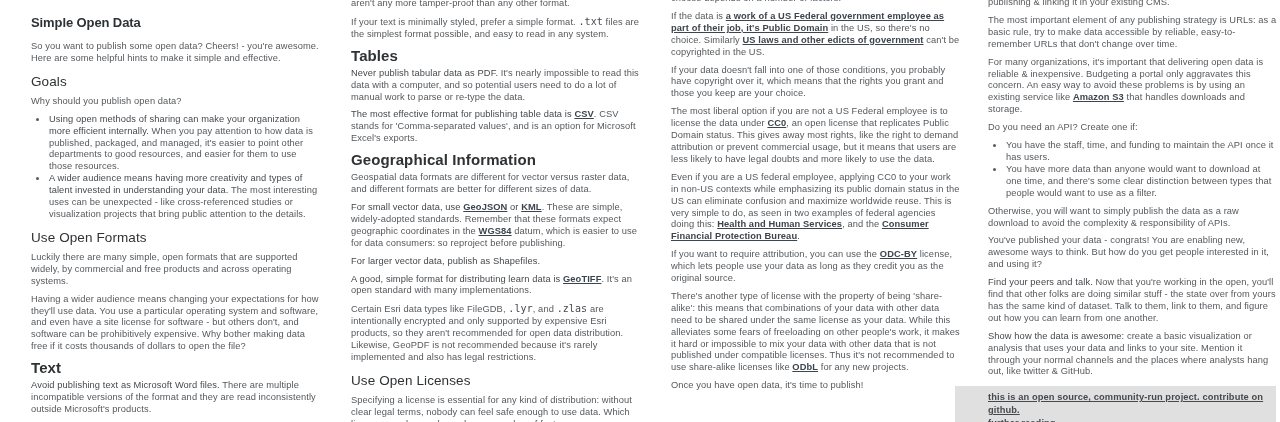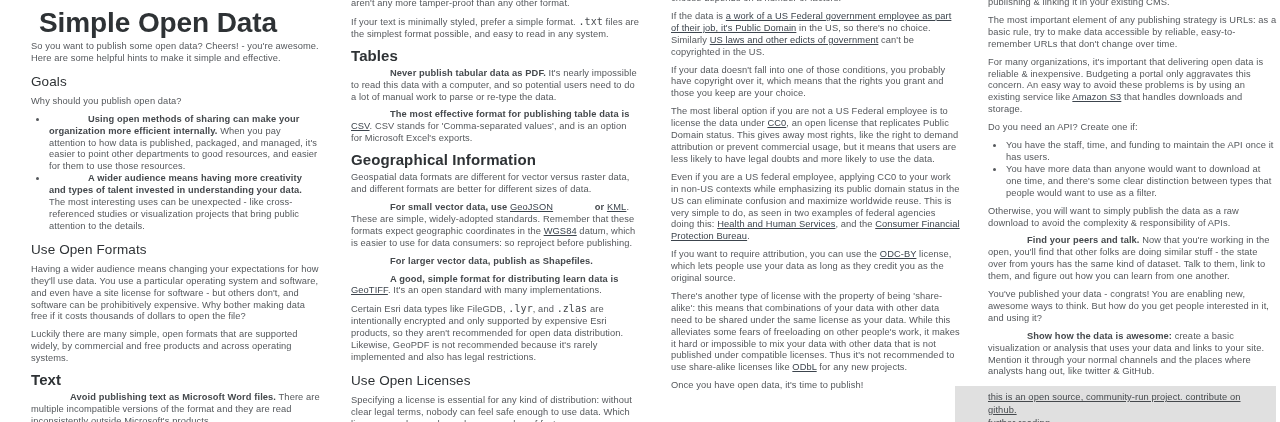--- a/index.html
+++ b/index.html
@@ -12,30 +12,30 @@
     background:var(--page-bg);
     font-family:"Liberation Sans",sans-serif;
     font-size:9.3px;line-height:11.9px;color:var(--text);
     letter-spacing:0.1px;
   }
   .col{position:absolute;width:289px;}
   .col-1{left:31px;top:0;}
   .col-2{left:351px;top:-3px;}
   .col-3{left:671px;top:-8px;}
   .col-4{left:988px;top:-4px;}
-  h1{font-size:28px;line-height:24px;color:var(--heading);margin:11px 8px 4px;font-weight:700;letter-spacing:-0.1px;}
+  h1{font-size:13px;line-height:24px;color:var(--heading);margin:11px 0 4px;font-weight:700;letter-spacing:-0.1px;}
   h2{font-size:13.5px;line-height:16px;color:var(--heading);margin:9px 0 4px;font-weight:400;}
   h3{font-size:15px;line-height:13px;color:var(--heading);margin:8px 0 3px;font-weight:700;}
   p{margin:6px 0 0;}
   p.cont{margin-top:1px;}
   ul{margin:6px 0 0;padding-left:17px;}
   li{margin:0;padding-left:1px;}
-  strong{color:var(--bold);font-weight:700;margin-left:39px;}
-  a.lnk{color:var(--link);text-decoration:underline;cursor:pointer;}
-  a.lnk.b{font-weight:400;}
+  strong{color:var(--bold);font-weight:400;}
+  a.lnk{color:var(--link);text-decoration:underline;cursor:pointer;font-weight:bold;}
+  a.lnk.b{font-weight:700;}
   code{font-family:"DejaVu Sans Mono",monospace;font-size:10px;font-weight:400;color:var(--bold);}
   .footer-box{
     position:absolute;left:955px;top:386px;width:321px;min-height:31px;
     background:var(--footer-bg);box-sizing:border-box;padding:5px 10px 4px 33px;
   }
   .footer-box a.lnk{display:block;line-height:13px;color:var(--bold);}
 </style>
 </head>
 <body>
 
@@ -43,22 +43,22 @@
   <div class="col col-1">
       <h1>Simple Open Data</h1>
       <p>So you want to publish some open data? Cheers! - you're awesome. Here are some helpful hints to make it simple and effective.</p>
       <h2>Goals</h2>
       <p>Why should you publish open data?</p>
       <ul>
         <li><strong>Using open methods of sharing can make your organization more efficient internally.</strong> When you pay attention to how data is published, packaged, and managed, it's easier to point other departments to good resources, and easier for them to use those resources.</li>
         <li><strong>A wider audience means having more creativity and types of talent invested in understanding your data.</strong> The most interesting uses can be unexpected - like cross-referenced studies or visualization projects that bring public attention to the details.</li>
       </ul>
       <h2>Use Open Formats</h2>
+      <p>Luckily there are many simple, open formats that are supported widely, by commercial and free products and across operating systems.</p>
       <p>Having a wider audience means changing your expectations for how they'll use data. You use a particular operating system and software, and even have a site license for software - but others don't, and software can be prohibitively expensive. Why bother making data free if it costs thousands of dollars to open the file?</p>
-      <p>Luckily there are many simple, open formats that are supported widely, by commercial and free products and across operating systems.</p>
       <h3>Text</h3>
       <p><strong>Avoid publishing text as Microsoft Word files.</strong> There are multiple incompatible versions of the format and they are read inconsistently outside Microsoft's products.</p>
     </div>
   <div class="col col-2">
       <p class="cont">aren't any more tamper-proof than any other format.</p>
       <p>If your text is minimally styled, prefer a simple format. <code>.txt</code> files are the simplest format possible, and easy to read in any system.</p>
       <h3>Tables</h3>
       <p><strong>Never publish tabular data as PDF.</strong> It's nearly impossible to read this data with a computer, and so potential users need to do a lot of manual work to parse or re-type the data.</p>
       <p><strong>The most effective format for publishing table data is </strong><a href="#" class="lnk b">CSV</a>. CSV stands for 'Comma-separated values', and is an option for Microsoft Excel's exports.</p>
       <h3>Geographical Information</h3>
@@ -83,21 +83,21 @@
   <div class="col col-4">
       <p class="cont">publishing &amp; linking it in your existing CMS.</p>
       <p>The most important element of any publishing strategy is URLs: as a basic rule, try to make data accessible by reliable, easy-to-remember URLs that don't change over time.</p>
       <p>For many organizations, it's important that delivering open data is reliable &amp; inexpensive. Budgeting a portal only aggravates this concern. An easy way to avoid these problems is by using an existing service like <a href="#" class="lnk">Amazon S3</a> that handles downloads and storage.</p>
       <p>Do you need an API? Create one if:</p>
       <ul>
         <li>You have the staff, time, and funding to maintain the API once it has users.</li>
         <li>You have more data than anyone would want to download at one time, and there's some clear distinction between types that people would want to use as a filter.</li>
       </ul>
       <p>Otherwise, you will want to simply publish the data as a raw download to avoid the complexity &amp; responsibility of APIs.</p>
+      <p>You've published your data - congrats! You are enabling new, awesome ways to think. But how do you get people interested in it, and using it?</p>
       <p><strong>Find your peers and talk.</strong> Now that you're working in the open, you'll find that other folks are doing similar stuff - the state over from yours has the same kind of dataset. Talk to them, link to them, and figure out how you can learn from one another.</p>
-      <p>You've published your data - congrats! You are enabling new, awesome ways to think. But how do you get people interested in it, and using it?</p>
       <p><strong>Show how the data is awesome:</strong> create a basic visualization or analysis that uses your data and links to your site. Mention it through your normal channels and the places where analysts hang out, like twitter &amp; GitHub.</p>
     </div>
   <div class="footer-box">
       <a href="#" class="lnk">this is an open source, community-run project. contribute on github.</a>
       <a href="#" class="lnk">further reading.</a>
     </div>
 </div>
 
 </body></html>

